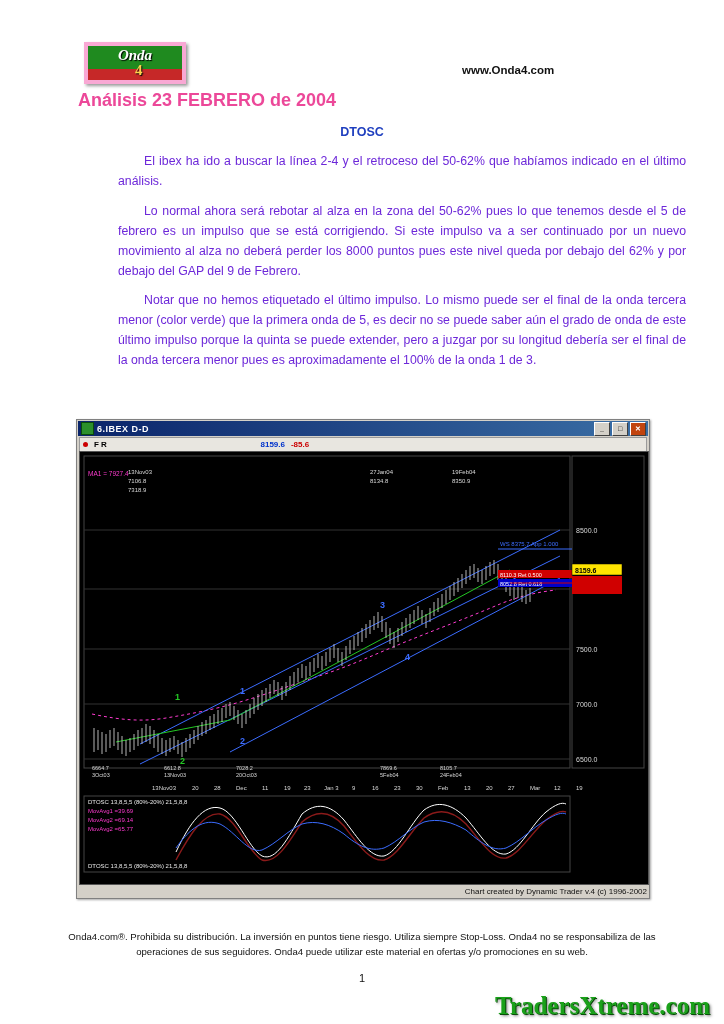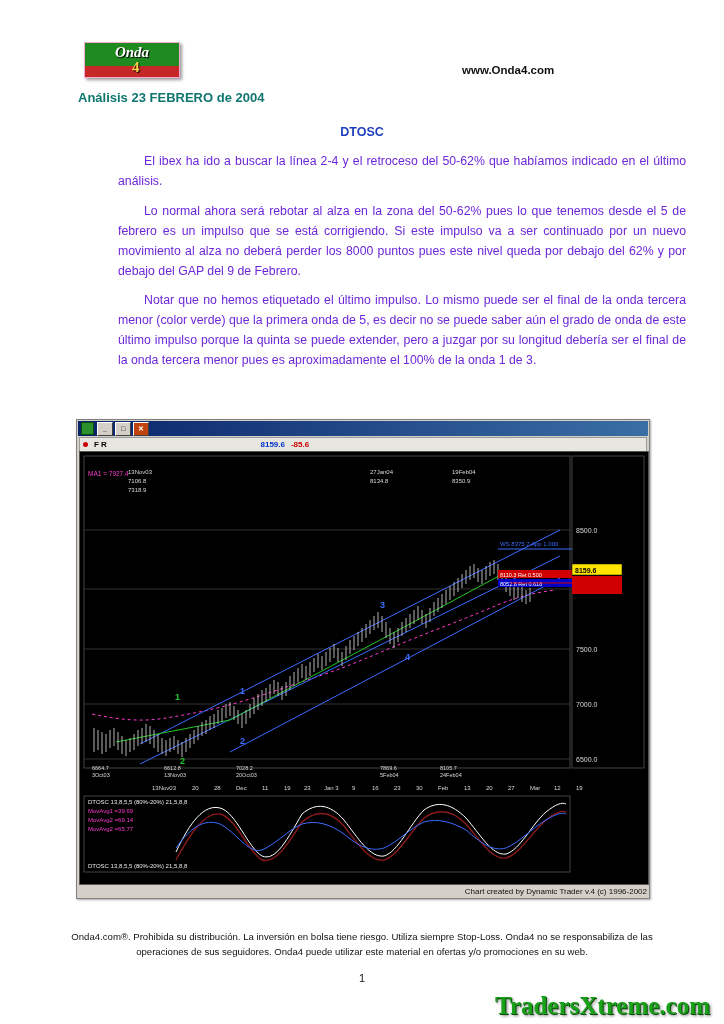--- a/index.html
+++ b/index.html
@@ -23,21 +23,21 @@
       -1px -1px 0 #8a8a8a,
       1px -1px 0 #8a8a8a,
       -1px 1px 0 #555,
       2px 2px 3px rgba(0,0,0,.55);
     letter-spacing:-1px;
   }
   .logo{
     position:absolute; left:84px; top:42px;
     width:94px; height:34px;
     background:#1f8a1f;
-    border:1px solid #f9a8d4;
+    border:4px solid #f9a8d4;
     box-shadow:2px 2px 3px rgba(0,0,0,.4);
   }
   .logo .bar{
     position:absolute;left:0;bottom:0;width:100%;height:11px;background:#c62828;
   }
   .logo .word{
     position:absolute;left:0;top:1px;width:100%;
     text-align:center;color:#fff;
     font-family:"Liberation Serif", serif;
     font-style:italic;font-weight:bold;font-size:15px;
@@ -48,21 +48,21 @@
     color:#ffd24d;font-weight:bold;font-size:15px;
     font-family:"Liberation Serif", serif;
     text-shadow:1px 1px 1px #000;
   }
   .site{
     position:absolute;left:462px;top:64px;
     font-size:11.5px;font-weight:bold;color:#111;
   }
   .analysis-title{
     position:absolute;left:78px;top:90px;
-    font-size:13px;font-weight:bold;color:#0f766e;
+    font-size:18px;font-weight:bold;color:#ec4899;
   }
   .ibex-title{
     position:absolute;left:0;top:125px;width:724px;
     text-align:center;font-size:12.5px;font-weight:bold;color:#1f3fbf;
   }
 
   
   .body-text{
     position:absolute;left:78px;top:152px;width:568px;
     font-size:12.3px;line-height:1.62;text-align:justify;color:#6d28d9;margin-left:40px;
@@ -164,20 +164,21 @@
   <div class="body-text">
     <p>El ibex ha ido a buscar la línea 2-4 y el retroceso del 50-62% que habíamos indicado en el último análisis.</p>
     <p>Lo normal ahora será rebotar al alza en la zona del 50-62% pues lo que tenemos desde el 5 de febrero es un impulso que se está corrigiendo. Si este impulso va a ser continuado por un nuevo movimiento al alza no deberá perder los 8000 puntos pues este nivel queda por debajo del 62% y por debajo del GAP del 9 de Febrero.</p>
     <p>Notar que no hemos etiquetado el último impulso. Lo mismo puede ser el final de la onda tercera menor (color verde) que la primera onda de 5, es decir no se puede saber aún el grado de onda de este último impulso porque la quinta se puede extender, pero a juzgar por su longitud debería ser el final de la onda tercera menor pues es aproximadamente el 100% de la onda 1 de 3.</p>
   </div>
 
   <div class="chartwin">
 
     <div class="titlebar">
       <span class="tb-icon"></span>
+      <span class="tb-text">6.IBEX          D-D</span>
       <span class="tb-btns">
         <span class="tb-btn">_</span>
         <span class="tb-btn">□</span>
         <span class="tb-btn close">✕</span>
       </span>
     </div>
 
     <div class="toolrow">
       <span class="dot"></span>
       <span class="tool-fr">F  R</span>
@@ -415,17 +416,17 @@
         <path d="M96,408 C110,382 124,360 140,362 C156,366 168,400 182,408 C196,412 208,392 222,370 C236,358 250,358 264,374 C278,392 290,410 304,408 C318,404 330,380 344,366 C358,356 372,358 386,372 C400,388 412,408 426,406 C440,402 452,380 466,368 C476,360 482,358 486,360" fill="none" stroke="#8b1a1a" stroke-width="1.4"></path>
         <path d="M96,396 C110,376 124,366 140,372 C156,380 168,402 182,398 C196,392 208,378 222,372 C236,368 250,372 264,382 C278,394 290,400 304,396 C318,390 330,376 344,370 C358,366 372,370 386,378 C400,390 412,400 426,396 C440,390 452,376 466,368 C476,362 482,360 486,362" fill="none" stroke="#3b6cff" stroke-width="1"></path>
         <text x="8" y="416" fill="#e8e8e8" font-size="6">DTOSC 13,8,5,5 (80%-20%) 21,5,8,8</text>
       </svg>
 
     </div>
 
     <div class="chart-footnote">Chart created by Dynamic Trader v.4  (c) 1996-2002</div>
   </div>
 
-  <div class="disclaimer">Onda4.com®. Prohibida su distribución. La inversión en bolsa tiene riesgo. Utiliza siempre Stop-Loss. Onda4 no se responsabiliza de las operaciones de sus seguidores. Onda4 puede utilizar este material en ofertas y/o promociones en su web.</div>
+  <div class="disclaimer">Onda4.com®. Prohibida su distribución. La inversión en puntos tiene riesgo. Utiliza siempre Stop-Loss. Onda4 no se responsabiliza de las operaciones de sus seguidores. Onda4 puede utilizar este material en ofertas y/o promociones en su web.</div>
   <div class="pagenum">1</div>
   <div class="traders">TradersXtreme.com</div>
 
 </div>
 
 </body></html>

